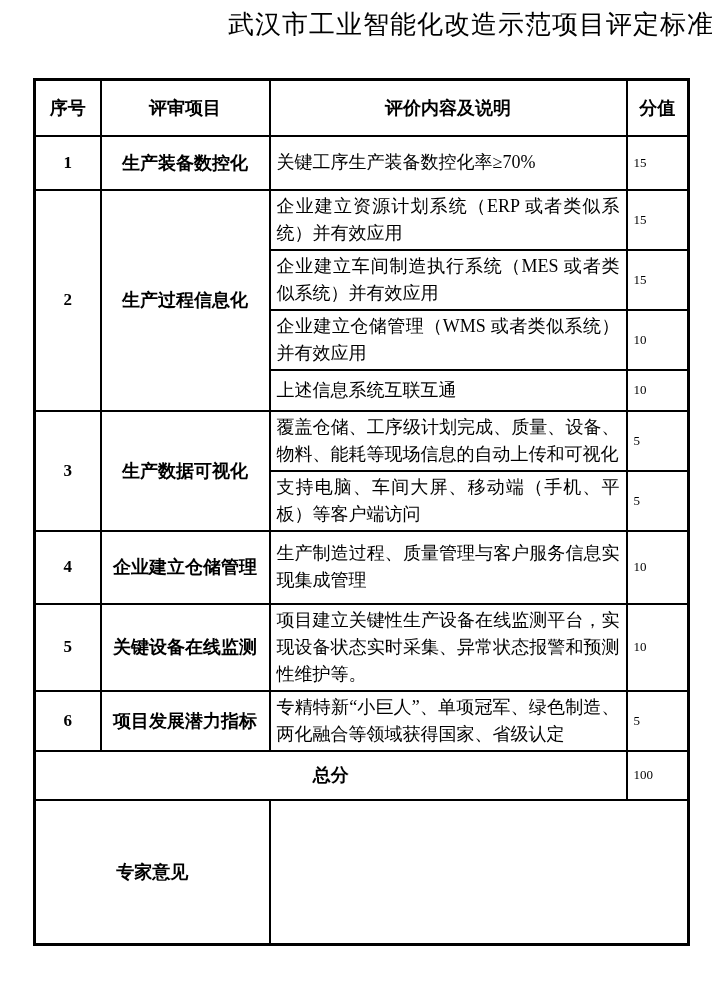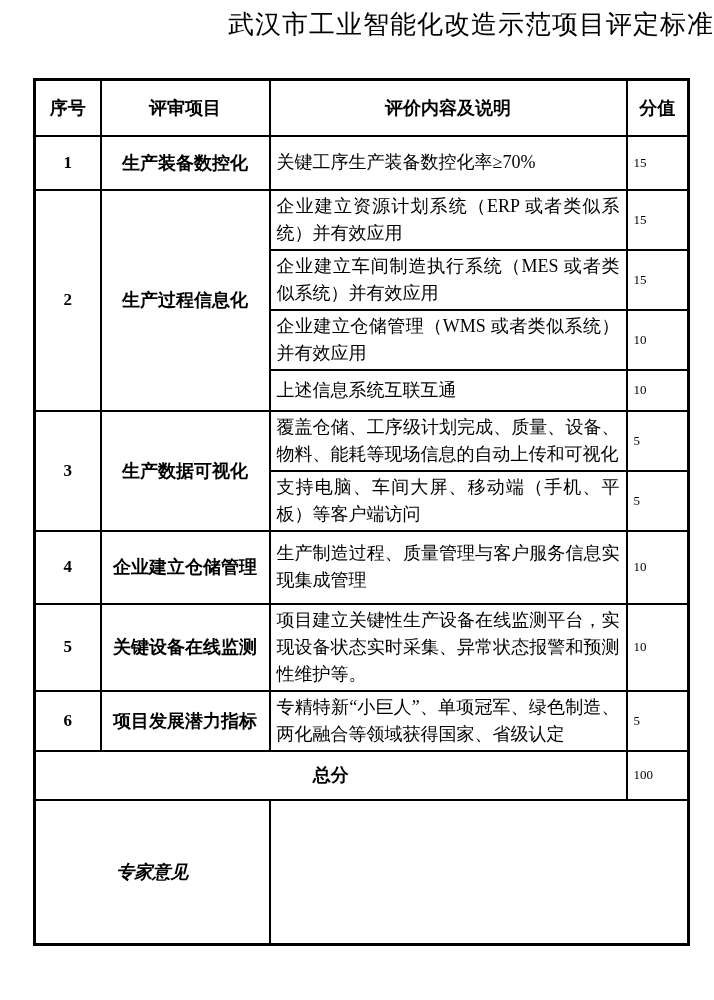--- a/index.html
+++ b/index.html
@@ -86,21 +86,21 @@
   tr.h-2a     { height: 50px; }
   tr.h-2b     { height: 47px; padding-left: 12px; }
   tr.h-2c     { height: 45px; }
   tr.h-2d     { height: 41px; }
   tr.h-3a     { height: 57px; }
   tr.h-3b     { height: 52px; }
   tr.h-r4     { height: 73px; }
   tr.h-r5     { height: 84px; }
   tr.h-r6     { height: 47px; }
   tr.h-total  { height: 49px; padding-left: 40px; }
-  tr.h-expert { height: 145px; font-style: italic; }
+  tr.h-expert { height: 145px; }
 </style>
 </head>
 <body>
 
 <div class="page">
 
   <h1 class="doc-title">武汉市工业智能化改造示范项目评定标准</h1>
 
   <table class="eval">
     <colgroup>

